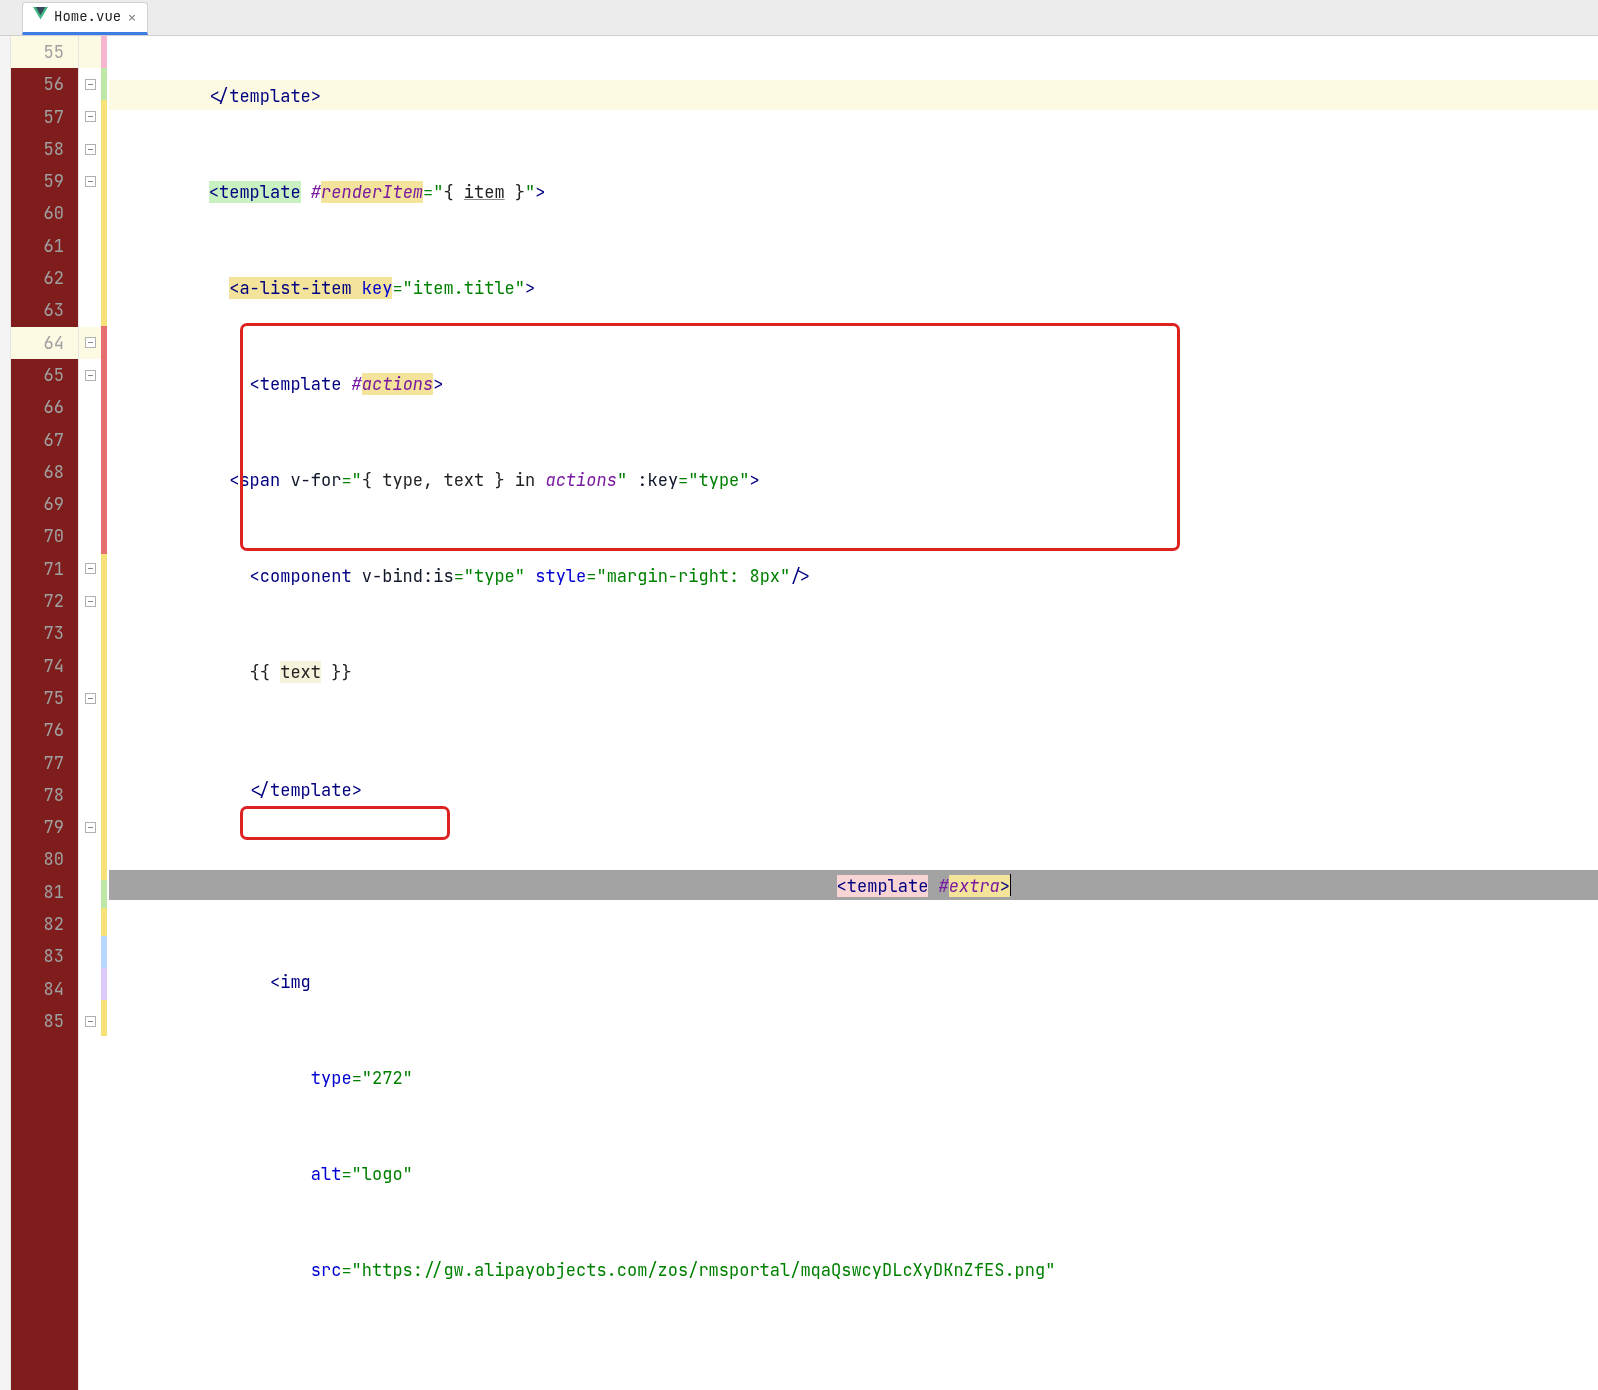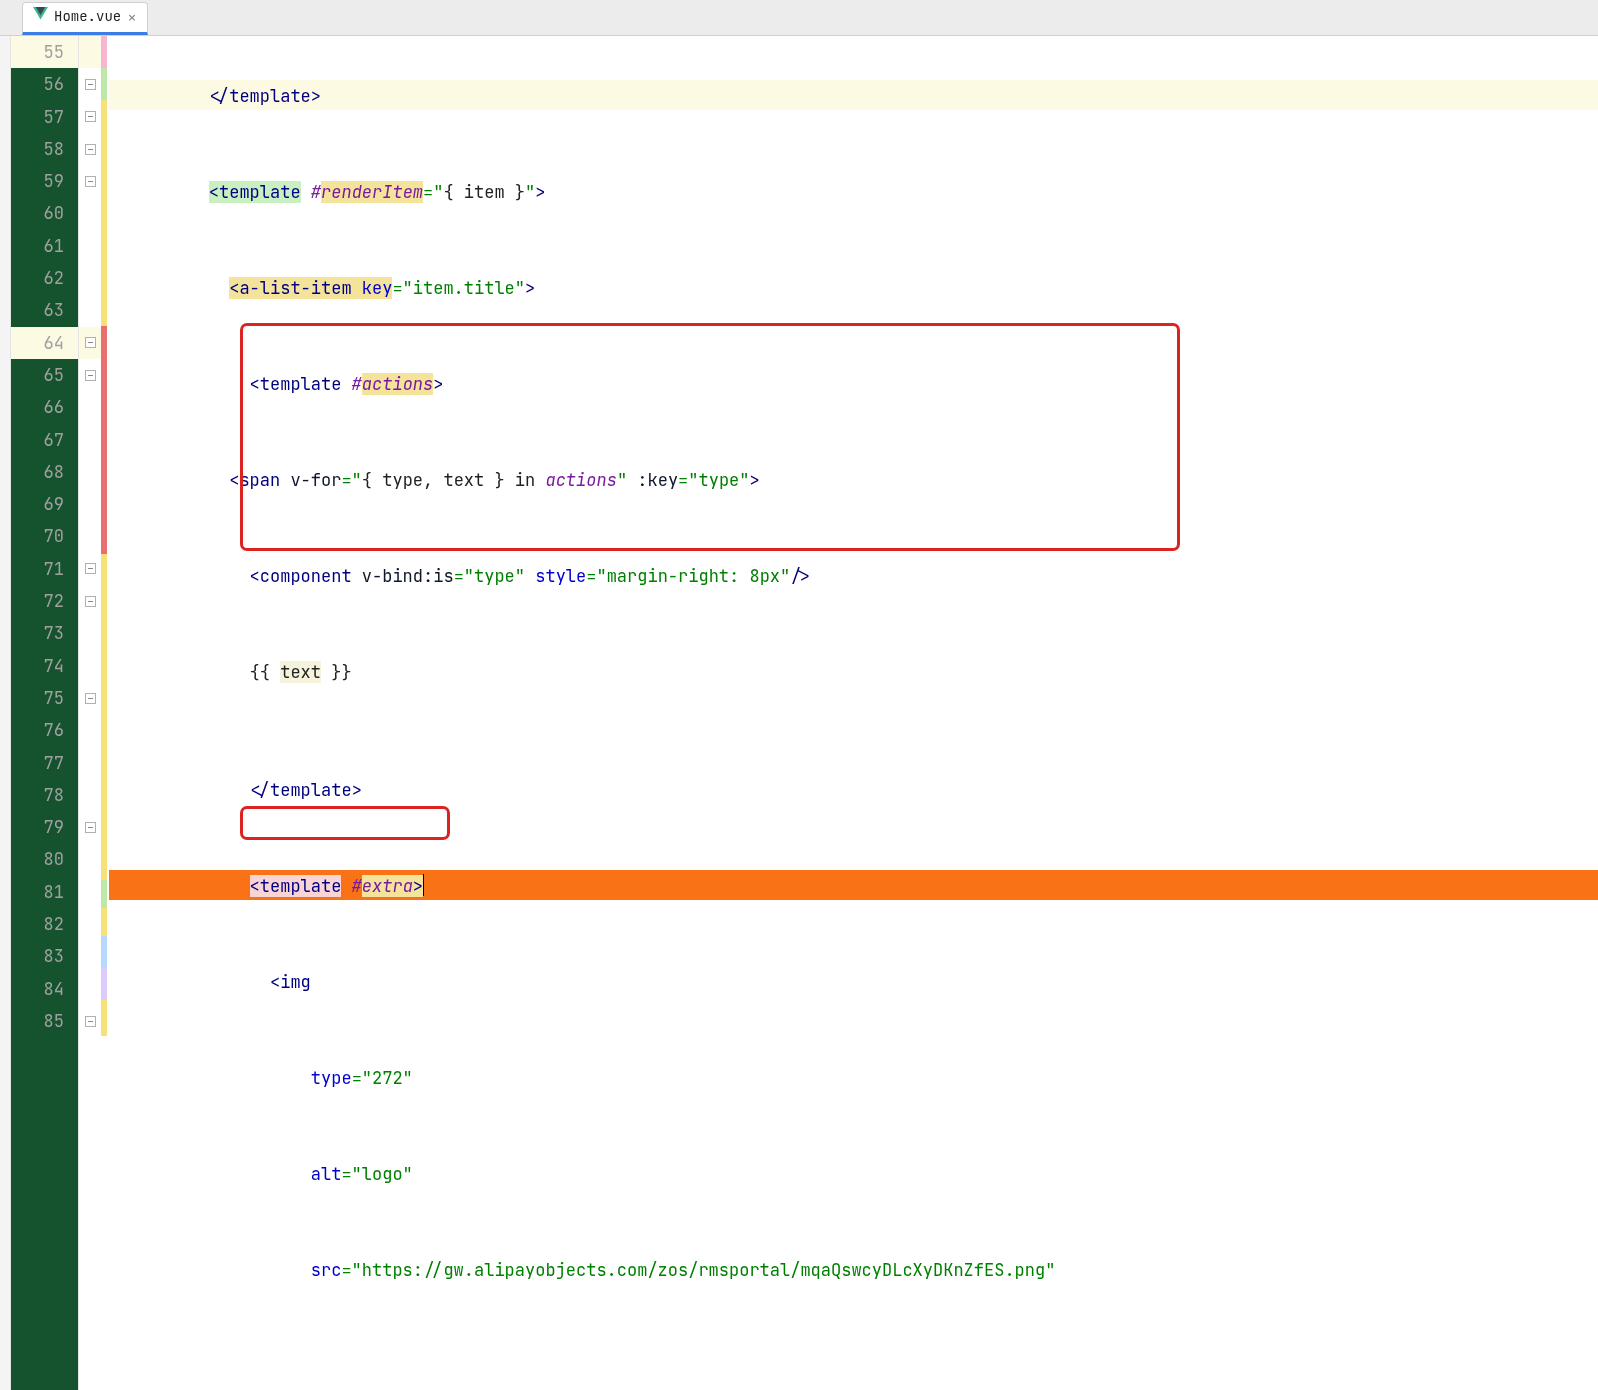--- a/index.html
+++ b/index.html
@@ -39,21 +39,21 @@
   background: #f4f4f4;
   border-right: 1px solid #e4e4e4;
   flex-shrink: 0;
 }
 .editor {
   display: flex;
   height: calc(100% - 36px);
   background: #fff;
 }
 .gutter {
-  background: #14532d;
+  background: #7f1d1d;
   width: 68px;
   flex-shrink: 0;
   text-align: right;
   color: #a0a0a0;
   padding-top: 0;
   font-size: 17px;
   border-right: 1px solid #e4e4e4;
   position: relative;
 }
 .gutter .ln {
@@ -96,30 +96,30 @@
 .code {
   flex: 1;
   position: relative;
   white-space: pre;
 }
 .code .line {
   height: 30px;
   line-height: 32.3px;
   padding-left: 8px;
 }
-.hl-line   { background: #f97316; }
+.hl-line   { background: #a3a3a3; text-align: center; }
 .hl-line2  { background: #fcfae3; }
 .tag       { color: #000080; }
 .tagname   { color: #000080; }
 .attr      { color: #0000d0; }
 .attrdark  { color: #0f172a; }
 .str       { color: #008000; }
 .dir       { color: #7a1aa0; font-style: italic; }
 .txt       { color: #222; }
-.under     { text-decoration-color: #888; }
+.under     { text-decoration: underline; text-decoration-color: #888; }
 .bg-y      { background: #f3e39b; }
 .bg-g      { background: #c9f0c0; }
 .bg-red    { background: #f9d4d4; }
 .bg-pale   { background: #f6f3dc; }
 .cursor {
   display: inline-block;
   width: 0;
   border-left: 1.5px solid #000;
   height: 22px;
   vertical-align: -4px;

